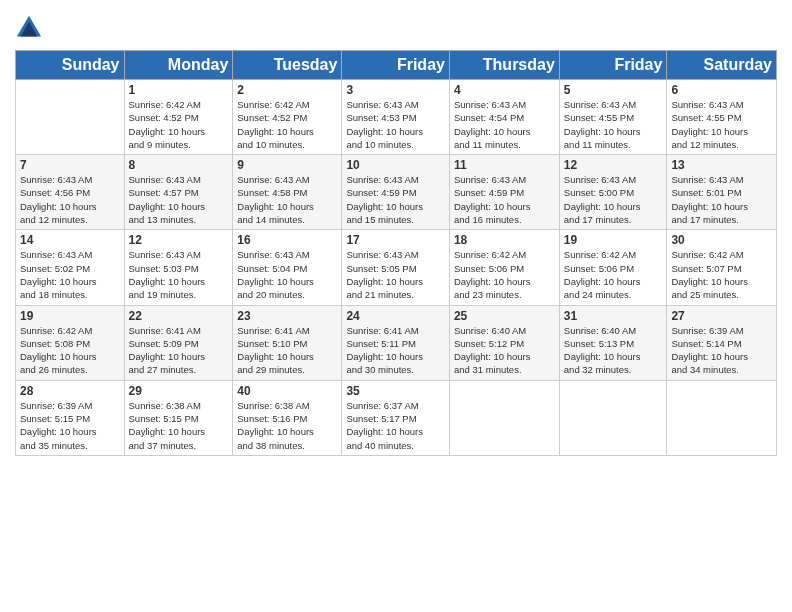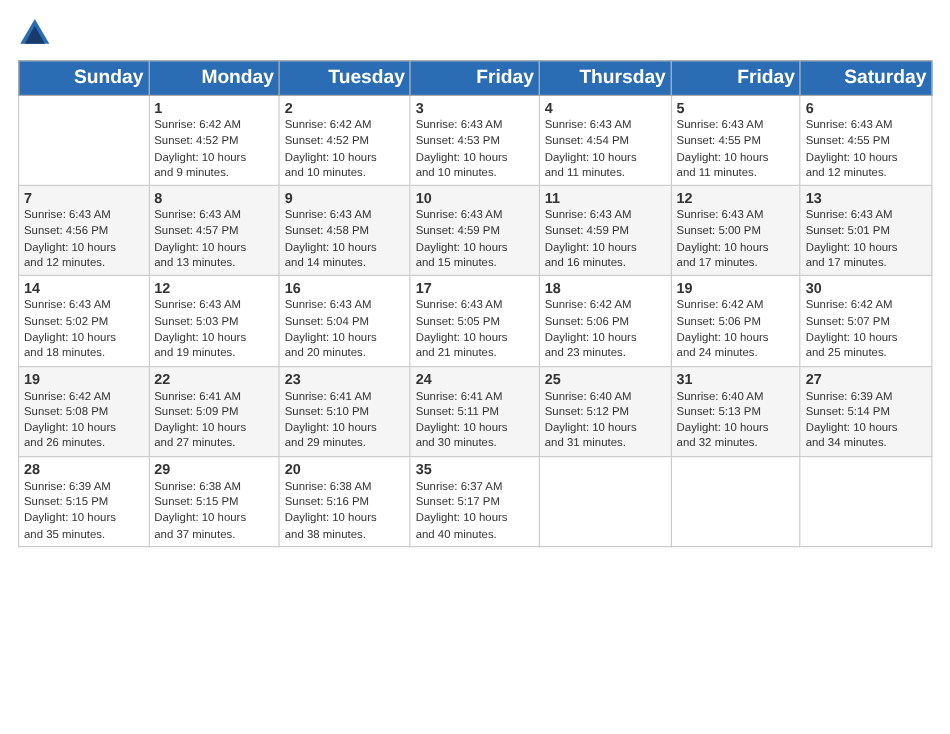--- a/index.html
+++ b/index.html
@@ -324,21 +324,21 @@
 and 35 minutes.</div>
           </td>
           <td>
             <span class="day-number">29</span>
             <div class="day-info" style="white-space: pre-line;">Sunrise: 6:38 AM
 Sunset: 5:15 PM
 Daylight: 10 hours
 and 37 minutes.</div>
           </td>
           <td>
-            <span class="day-number">20</span>
+            <span class="day-number">40</span>
             <div class="day-info" style="white-space: pre-line;">Sunrise: 6:38 AM
 Sunset: 5:16 PM
 Daylight: 10 hours
 and 38 minutes.</div>
           </td>
           <td>
             <span class="day-number">35</span>
             <div class="day-info" style="white-space: pre-line;">Sunrise: 6:37 AM
 Sunset: 5:17 PM
 Daylight: 10 hours

